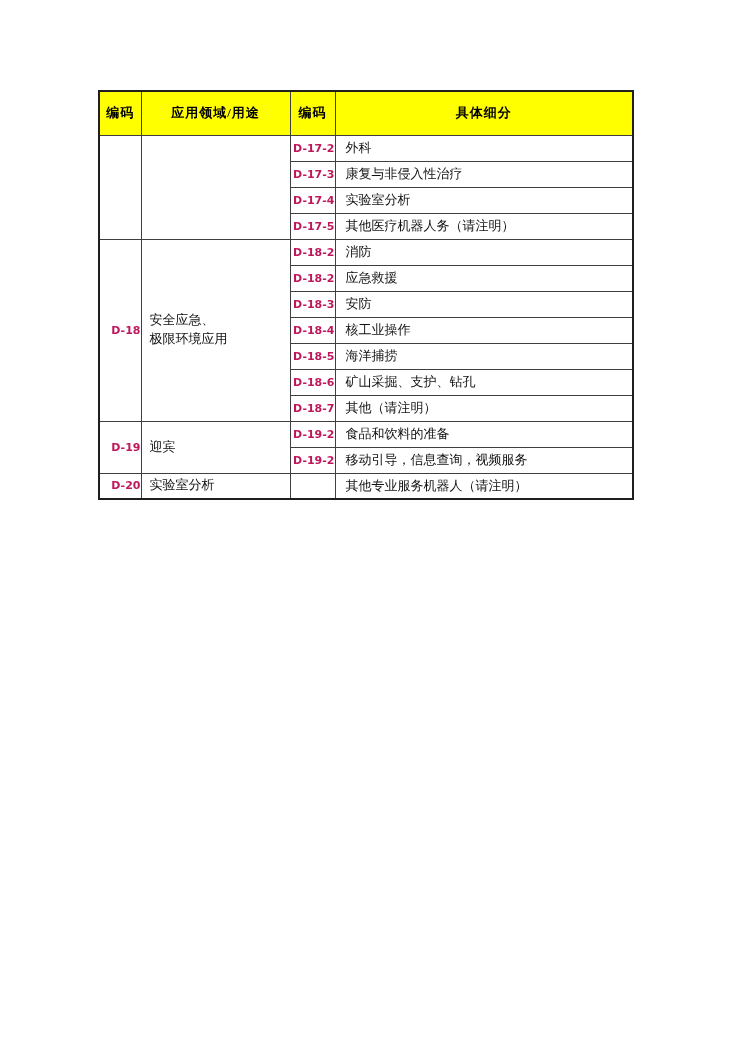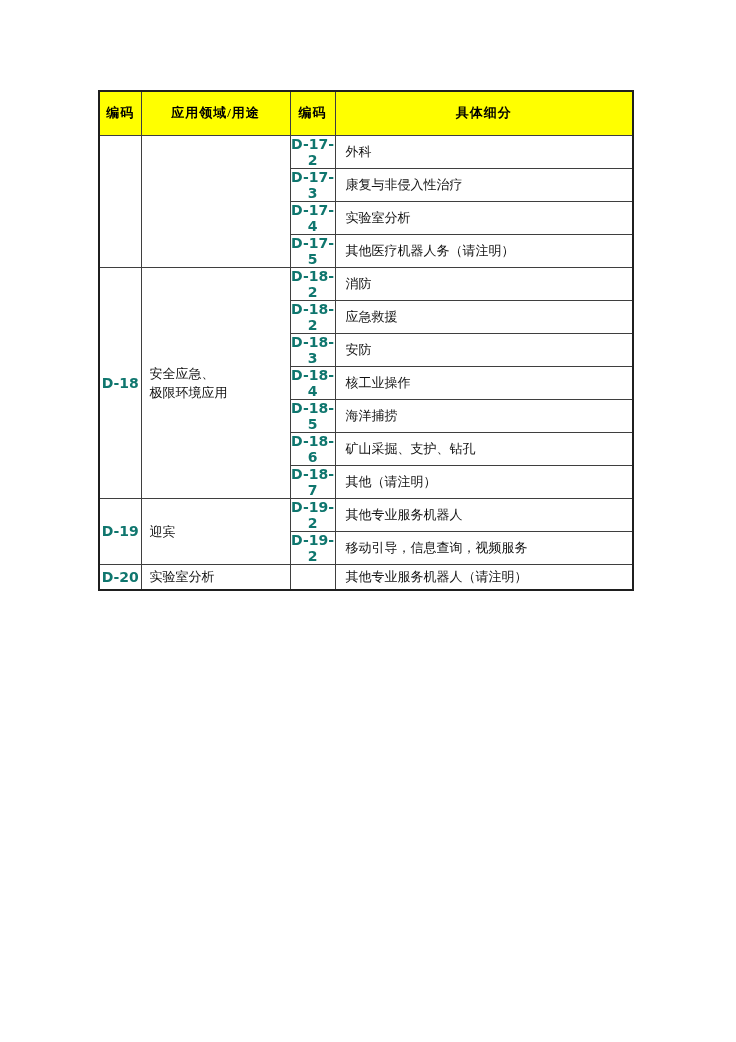--- a/index.html
+++ b/index.html
@@ -33,36 +33,36 @@
   th.header-cell {
     background: #FFFF00;
     color: #000000;
     font-weight: bold;
     font-size: 13px;
     text-align: center;
     letter-spacing: 1px;
     font-family: "Liberation Serif", serif;
   }
   td.code-cell {
-    text-align: center;
+    text-align: right;
     font-family: "DejaVu Sans", sans-serif;
-    font-size: 14px;
+    font-size: 11px;
     font-weight: 600;
-    color: #0f766e;
+    color: #be185d;
     letter-spacing: 0px;
   }
   td.domain-cell {
     text-align: left;
     padding-left: 8px;
     padding-right: 4px;
     font-size: 13px;
     color: #111111;
     white-space: pre-line;
     line-height: 19px;
-    font-family: Liberation Serif, serif;
+    font-family: Liberation Mono, monospace;
   }
   td.detail-cell {
     text-align: left;
     padding-left: 10px;
     padding-right: 11px;
     font-size: 13px;
     color: #111111;
     font-family: "Liberation Serif", serif;
   }
   .page-number {
@@ -145,21 +145,21 @@
           <td class="detail-cell">矿山采掘、支护、钻孔</td>
         </tr>
         <tr class="body-row">
           <td class="code-cell">D-18-7</td>
           <td class="detail-cell">其他（请注明）</td>
         </tr>
         <tr class="body-row">
           <td class="code-cell" rowspan="2">D-19</td>
           <td class="domain-cell" rowspan="2">迎宾</td>
           <td class="code-cell">D-19-2</td>
-          <td class="detail-cell">其他专业服务机器人</td>
+          <td class="detail-cell">食品和饮料的准备</td>
         </tr>
         <tr class="body-row">
           <td class="code-cell">D-19-2</td>
           <td class="detail-cell">移动引导，信息查询，视频服务</td>
         </tr>
         <tr class="body-row">
           <td class="code-cell" rowspan="1">D-20</td>
           <td class="domain-cell" rowspan="1">实验室分析</td>
           <td class="code-cell"></td>
           <td class="detail-cell">其他专业服务机器人（请注明）</td>

